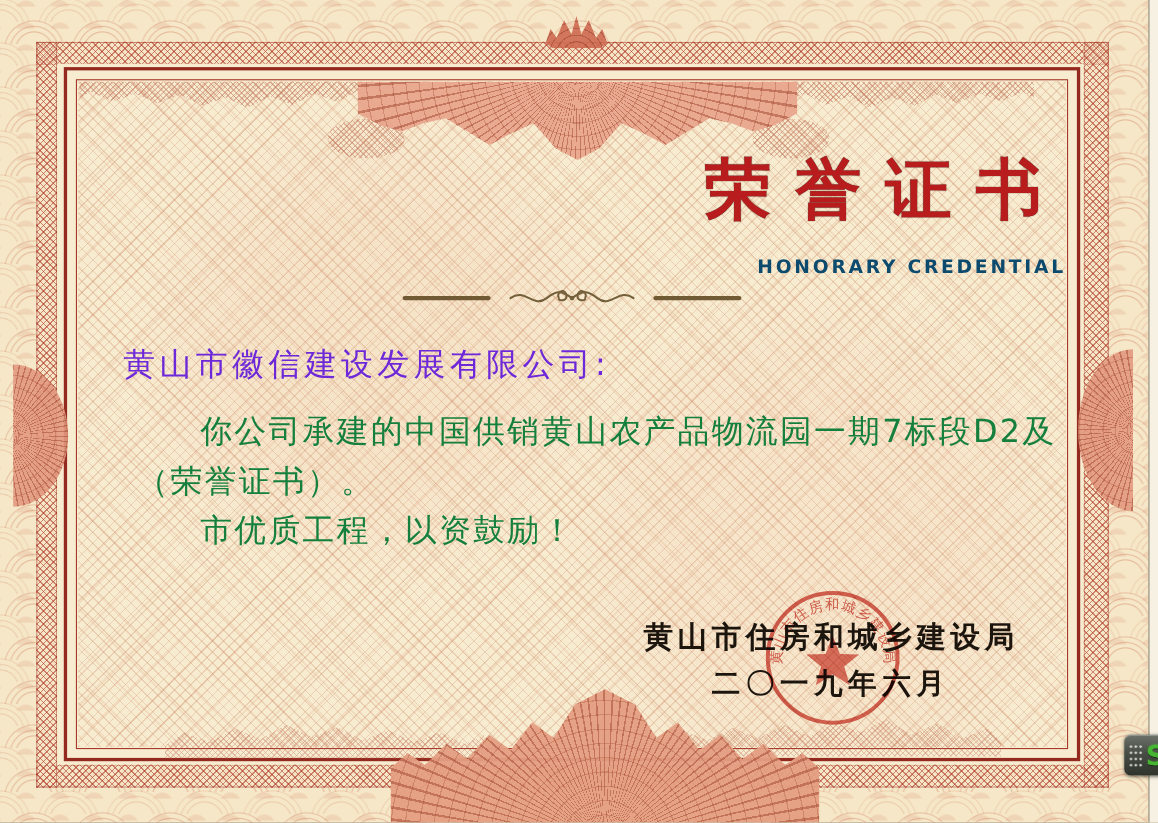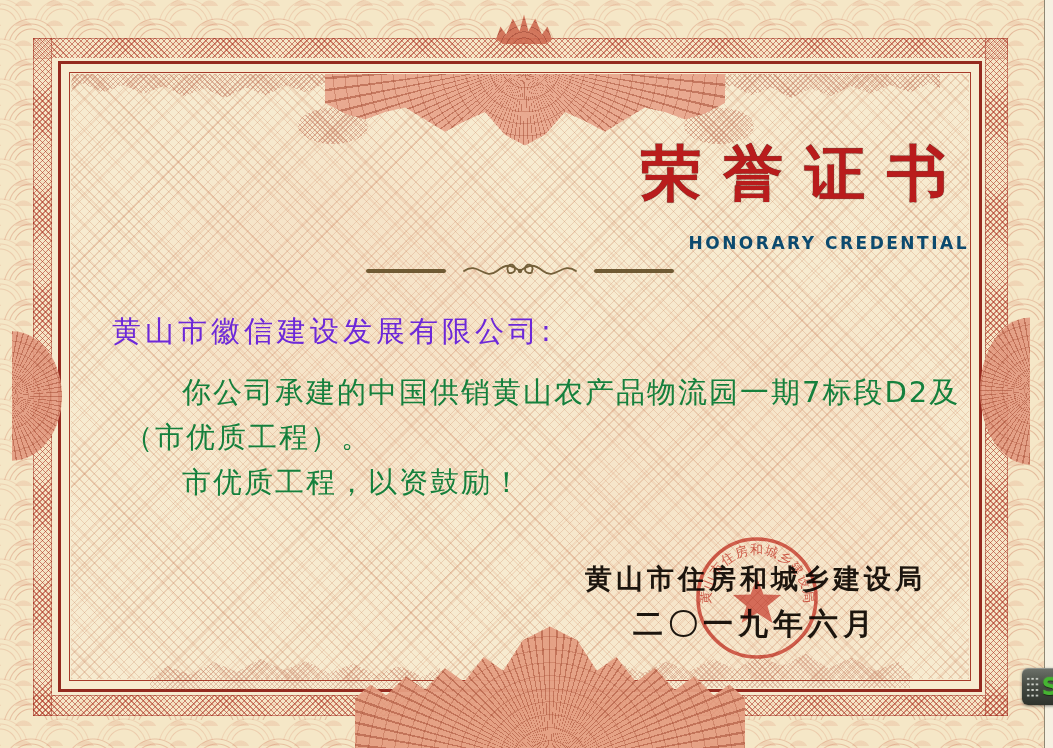--- a/index.html
+++ b/index.html
@@ -123,21 +123,21 @@
     position:absolute;left:112px;top:312px;
     font-size:29px;color:#6d28d9;letter-spacing:4px;font-weight:500;
   }
   .body-block{
     position:absolute;left:112px;right:88px;top:370px;
     font-size:29px;line-height:45px;color:#15803d;letter-spacing:2px;font-weight:500;margin-left:12px;
   }
   .body-block .indent{text-indent:58px;}
   .sig-block{position:absolute;left:563px;width:385px;top:561px;text-align:center;color:#1c150e;}
   .sig-issuer{font-size:27px;letter-spacing:4px;font-weight:600;}
-  .sig-date{font-size:30px;letter-spacing:5px;font-weight:600;margin-top:7px;}
+  .sig-date{font-size:26px;letter-spacing:5px;font-weight:600;margin-top:7px;}
   
   .seal{position:absolute;left:694px;top:535px;width:126px;height:126px;mix-blend-mode:multiply;opacity:.9;}
   
   .scan-edge{position:absolute;right:0;top:0;bottom:0;width:8px;background:#f6f1e2;border-left:1px solid #8e8773;}
   
   .tool-btn{
     position:absolute;left:1022px;top:668px;width:40px;height:37px;
     border-radius:6px;cursor:pointer;
     background:linear-gradient(180deg,#6d726a 0%,#474c44 45%,#2e332c 100%);
     box-shadow:0 1px 3px rgba(0,0,0,.5), inset 0 1px 0 rgba(255,255,255,.25);
@@ -199,21 +199,21 @@
         <circle cx="60" cy="12" r="2.2" fill="#74603a" stroke="none"></circle>
       </g>
     </svg>
     <div class="bar"></div>
   </div>
 
   <div class="recipient">黄山市徽信建设发展有限公司:</div>
 
   <div class="body-block">
     <div class="indent">你公司承建的中国供销黄山农产品物流园一期7标段D2及</div>
-    <div>（市优质工程）。</div>
+    <div>（荣誉证书）。</div>
     <div class="indent">市优质工程，以资鼓励！</div>
   </div>
 
   <div class="sig-block">
     <div class="sig-issuer">黄山市住房和城乡建设局</div>
     <div class="sig-date">二〇一九年六月</div>
   </div>
 
   <svg class="seal" viewBox="0 0 126 126">
     <circle cx="63" cy="63" r="59" fill="none" stroke="#d4584e" stroke-width="3.6"></circle>

